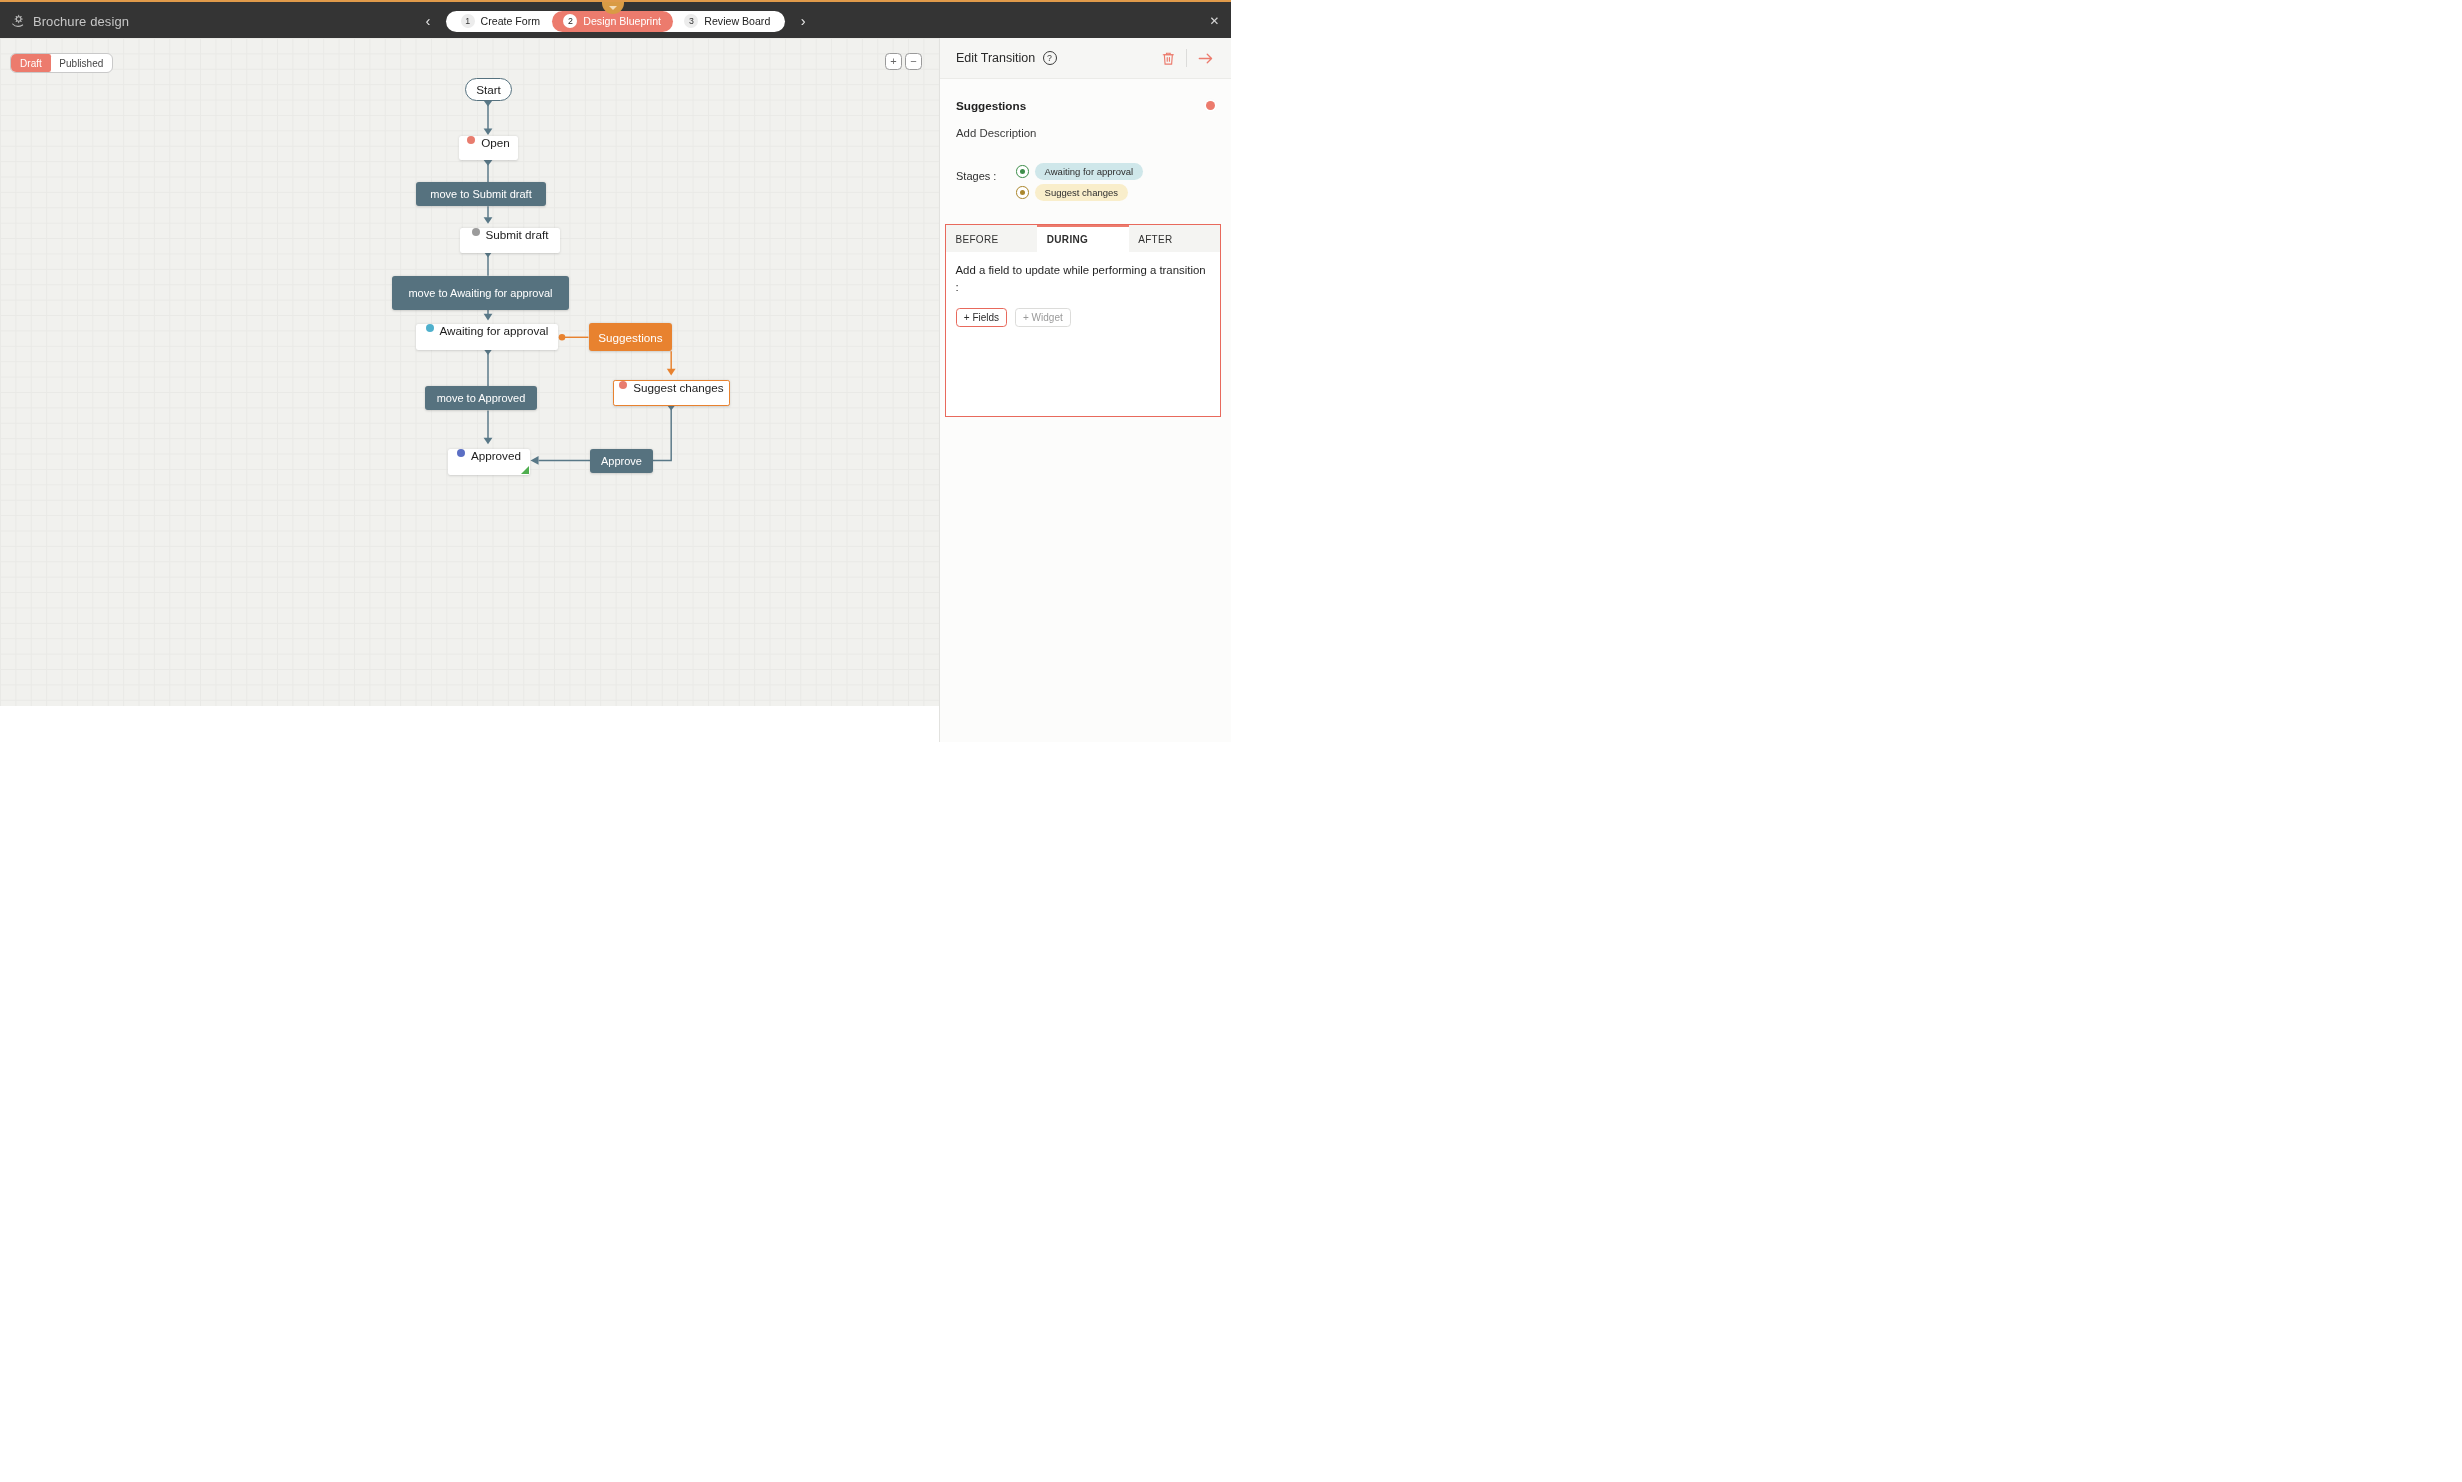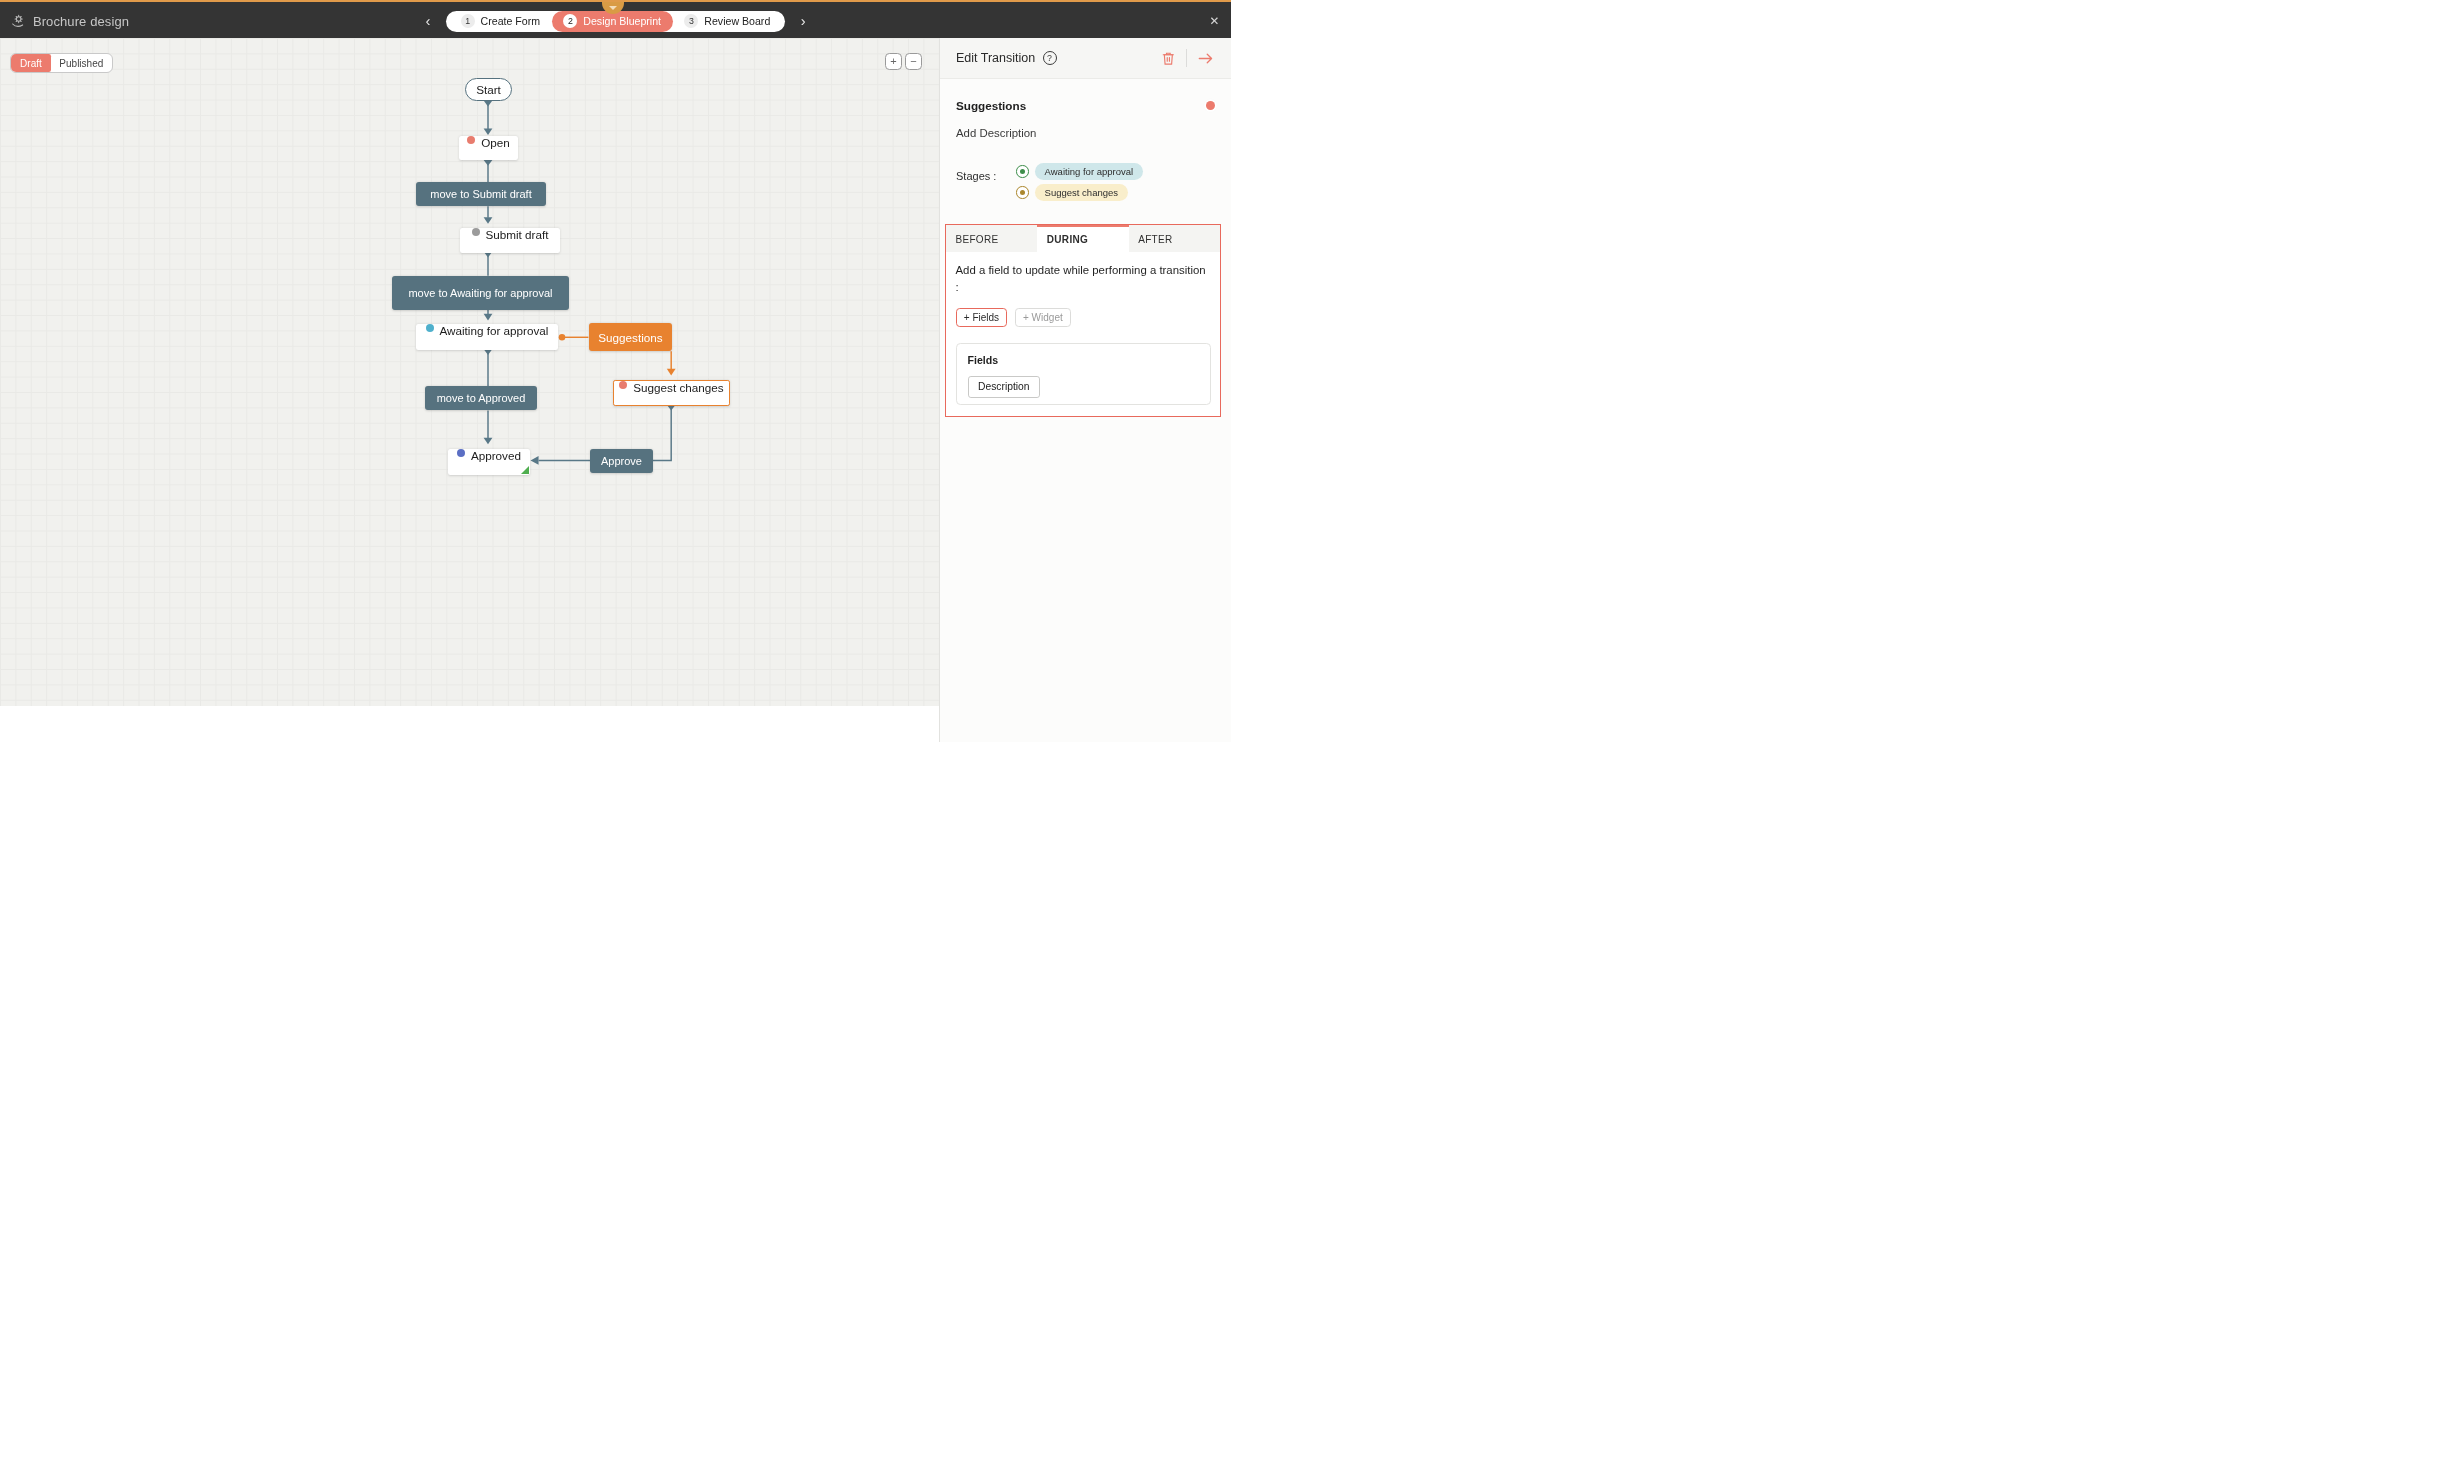--- a/index.html
+++ b/index.html
@@ -278,22 +278,18 @@
       <div class="tab">BEFORE</div>
       <div class="tab active">DURING</div>
       <div class="tab">AFTER</div>
     </div>
     <div class="redbox-content">
       <div class="during-text">Add a field to update while performing a transition :</div>
       <div class="btn-row">
         <button class="btn-fields">+ Fields</button>
         <button class="btn-widget">+ Widget</button>
       </div>
-      <div class="fields-card">
-        <div class="fields-title">Fields</div>
-        <span class="field-chip">Description</span>
-      </div>
     </div>
   </div>
 
 
 </div>
 
 
 </body></html>

